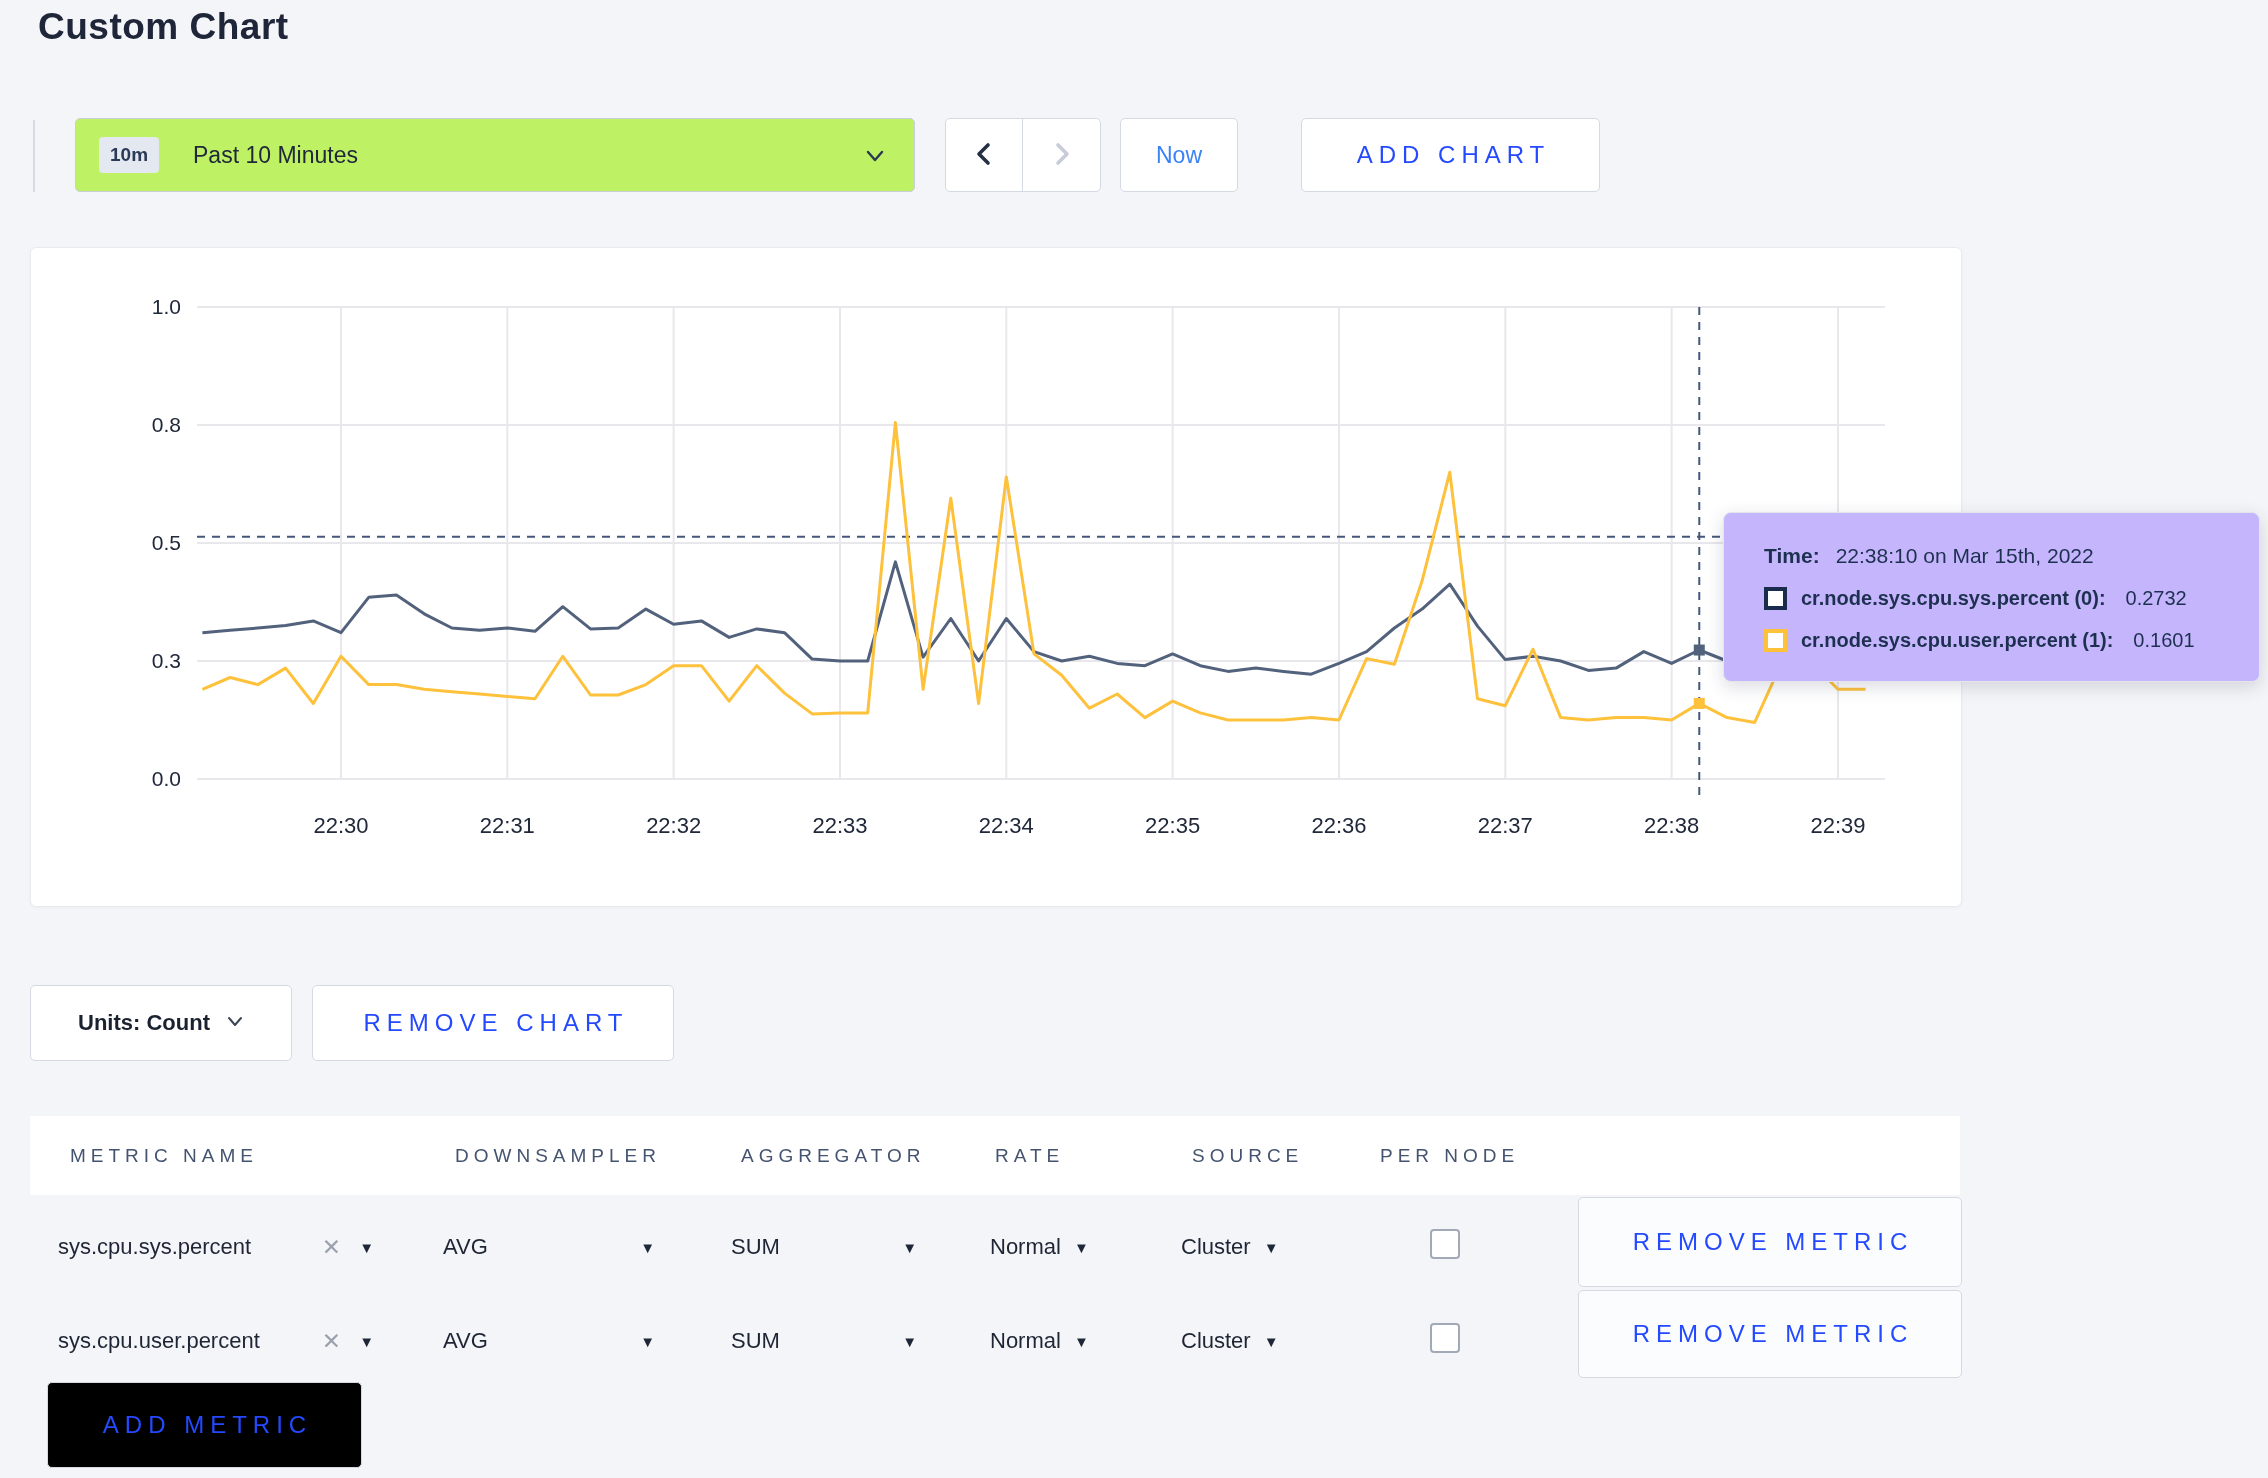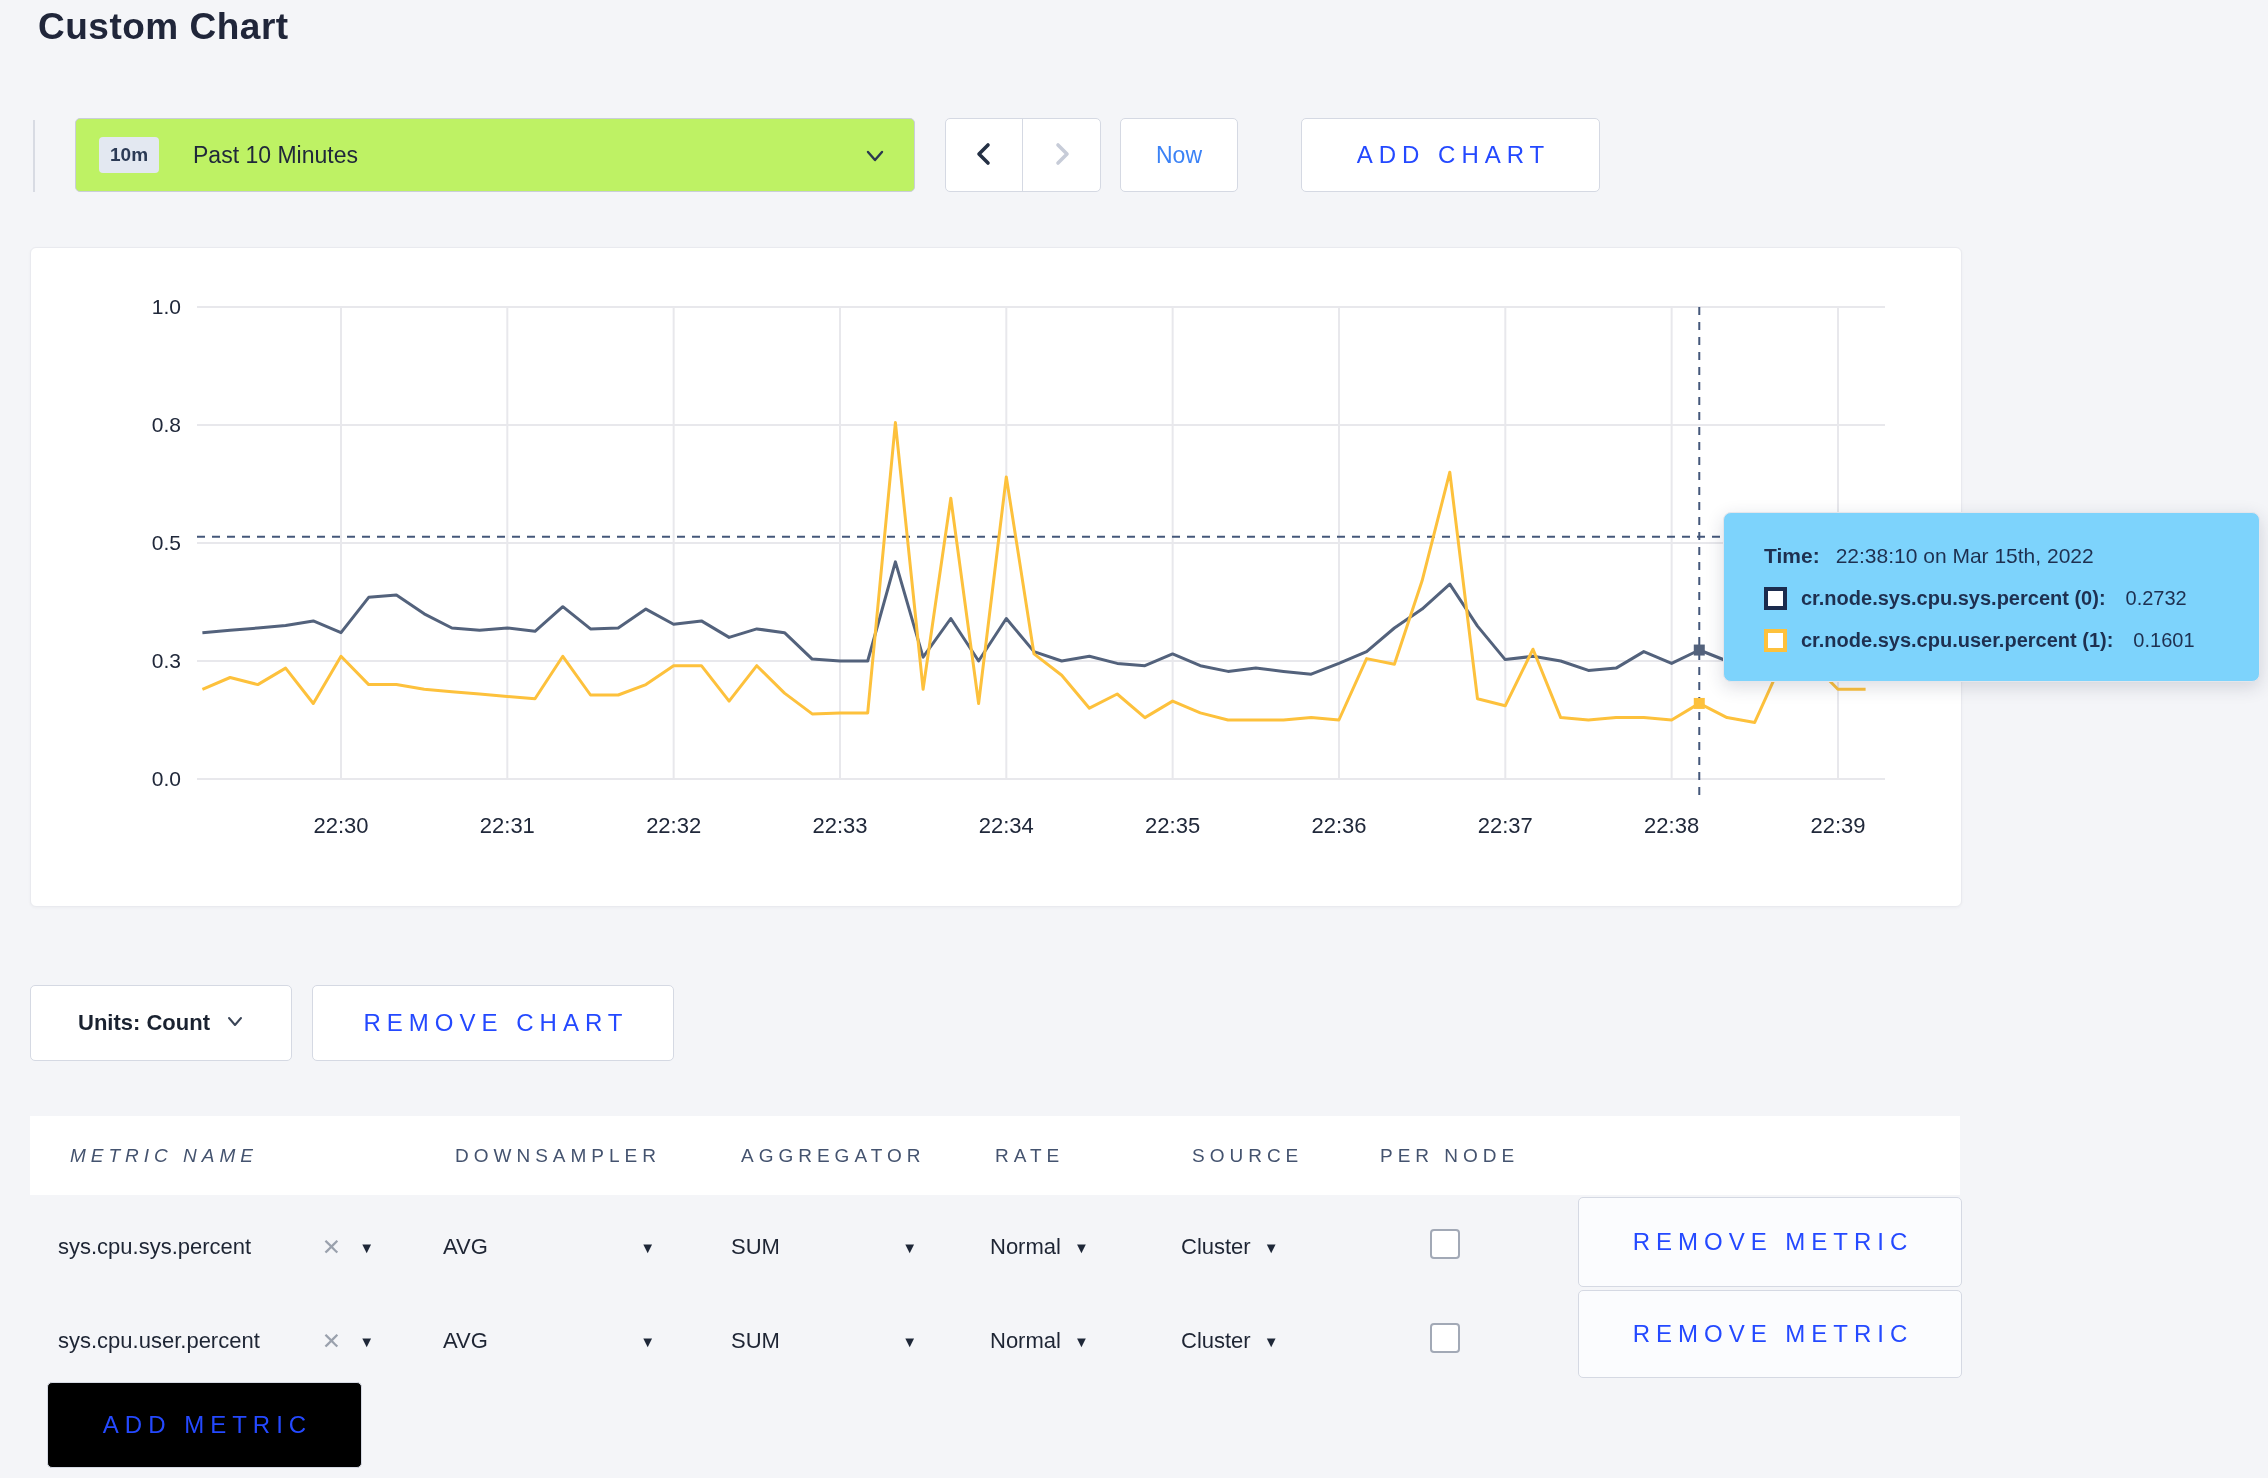--- a/index.html
+++ b/index.html
@@ -16,35 +16,35 @@
   .nav-btn{width:50%;display:flex;align-items:center;justify-content:center;background:transparent;border:none;cursor:pointer;padding:0;}
   .nav-btn.prev{border-right:1px solid #d5d9e3;}
   .btn{display:flex;align-items:center;justify-content:center;background:#fff;border:1px solid #d5d9e3;border-radius:5px;box-sizing:border-box;cursor:pointer;}
   .btn-now{position:absolute;left:1120px;top:118px;width:118px;height:74px;font-size:23px;color:#3b82f6;}
   .btn-blue{color:#2449ff;font-size:24px;font-weight:500;letter-spacing:6px;text-indent:6px;}
   .btn-addchart{position:absolute;left:1301px;top:118px;width:299px;height:74px;}
   
   .chart-card{position:absolute;left:30px;top:247px;width:1930px;height:658px;background:#fff;border:1px solid #e9eaef;border-radius:6px;box-shadow:0 1px 3px rgba(40,50,80,.04);}
   .chart-svg{position:absolute;left:0;top:0;}
   
-  .tooltip{position:absolute;left:1723px;top:512px;width:537px;height:170px;background:#7dd3fc;border:1px solid #e4e6ec;border-radius:8px;box-shadow:0 5px 18px rgba(30,40,70,.16);box-sizing:border-box;padding:31px 30px 0 40px;color:#1e3050;z-index:5;}
+  .tooltip{position:absolute;left:1723px;top:512px;width:537px;height:170px;background:#c4b5fd;border:1px solid #e4e6ec;border-radius:8px;box-shadow:0 5px 18px rgba(30,40,70,.16);box-sizing:border-box;padding:31px 30px 0 40px;color:#1e3050;z-index:5;}
   .tt-time{font-size:21px;}
   .tt-time .tt-label{font-weight:700;}
   .tt-time .tt-value{margin-left:16px;font-weight:400;}
   .tt-row{display:flex;align-items:center;margin-top:19px;font-size:20px;}
   .tt-swatch{width:15px;height:15px;background:#fff;border:4px solid #1b2b4d;margin-right:14px;flex:none;}
   .tt-row .tt-label{font-weight:700;}
   .tt-row .tt-value{margin-left:20px;}
   
   .btn-units{position:absolute;left:30px;top:985px;width:262px;height:76px;font-size:22px;font-weight:700;color:#1a2230;gap:16px;}
   .btn-removechart{position:absolute;left:312px;top:985px;width:362px;height:76px;}
   
   .table-header{position:absolute;left:30px;top:1116px;width:1930px;height:79px;background:#fff;}
   .th{position:absolute;top:0;height:79px;display:flex;align-items:center;font-size:19px;letter-spacing:5px;color:#44536f;font-weight:500;}
-  .th-metric{left:40px;font-style:italic;} .th-down{left:425px;} .th-agg{left:711px;} .th-rate{left:965px;} .th-source{left:1162px;} .th-pernode{left:1350px;}
+  .th-metric{left:40px;} .th-down{left:425px;} .th-agg{left:711px;} .th-rate{left:965px;} .th-source{left:1162px;} .th-pernode{left:1350px;}
   .mrow{position:absolute;left:0;width:2268px;height:94px;}
   .mrow1{top:1196px;} .mrow2{top:1290px;}
   .cell{position:absolute;top:4px;height:94px;display:flex;align-items:center;font-size:22px;color:#1e2534;cursor:pointer;}
   .cell-metric{left:58px;width:316px;}
   .cell-metric .metric-label{flex:none;}
   .cell-metric .x-icon{margin-left:auto;color:#9aa1ad;font-size:23px;}
   .cell-metric .caret{margin-left:18px;}
   .caret{font-size:15px;color:#1e2738;}
   .cell-down{left:443px;width:212px;} .cell-agg{left:731px;width:186px;}
   .cell-down .caret,.cell-agg .caret{margin-left:auto;}

